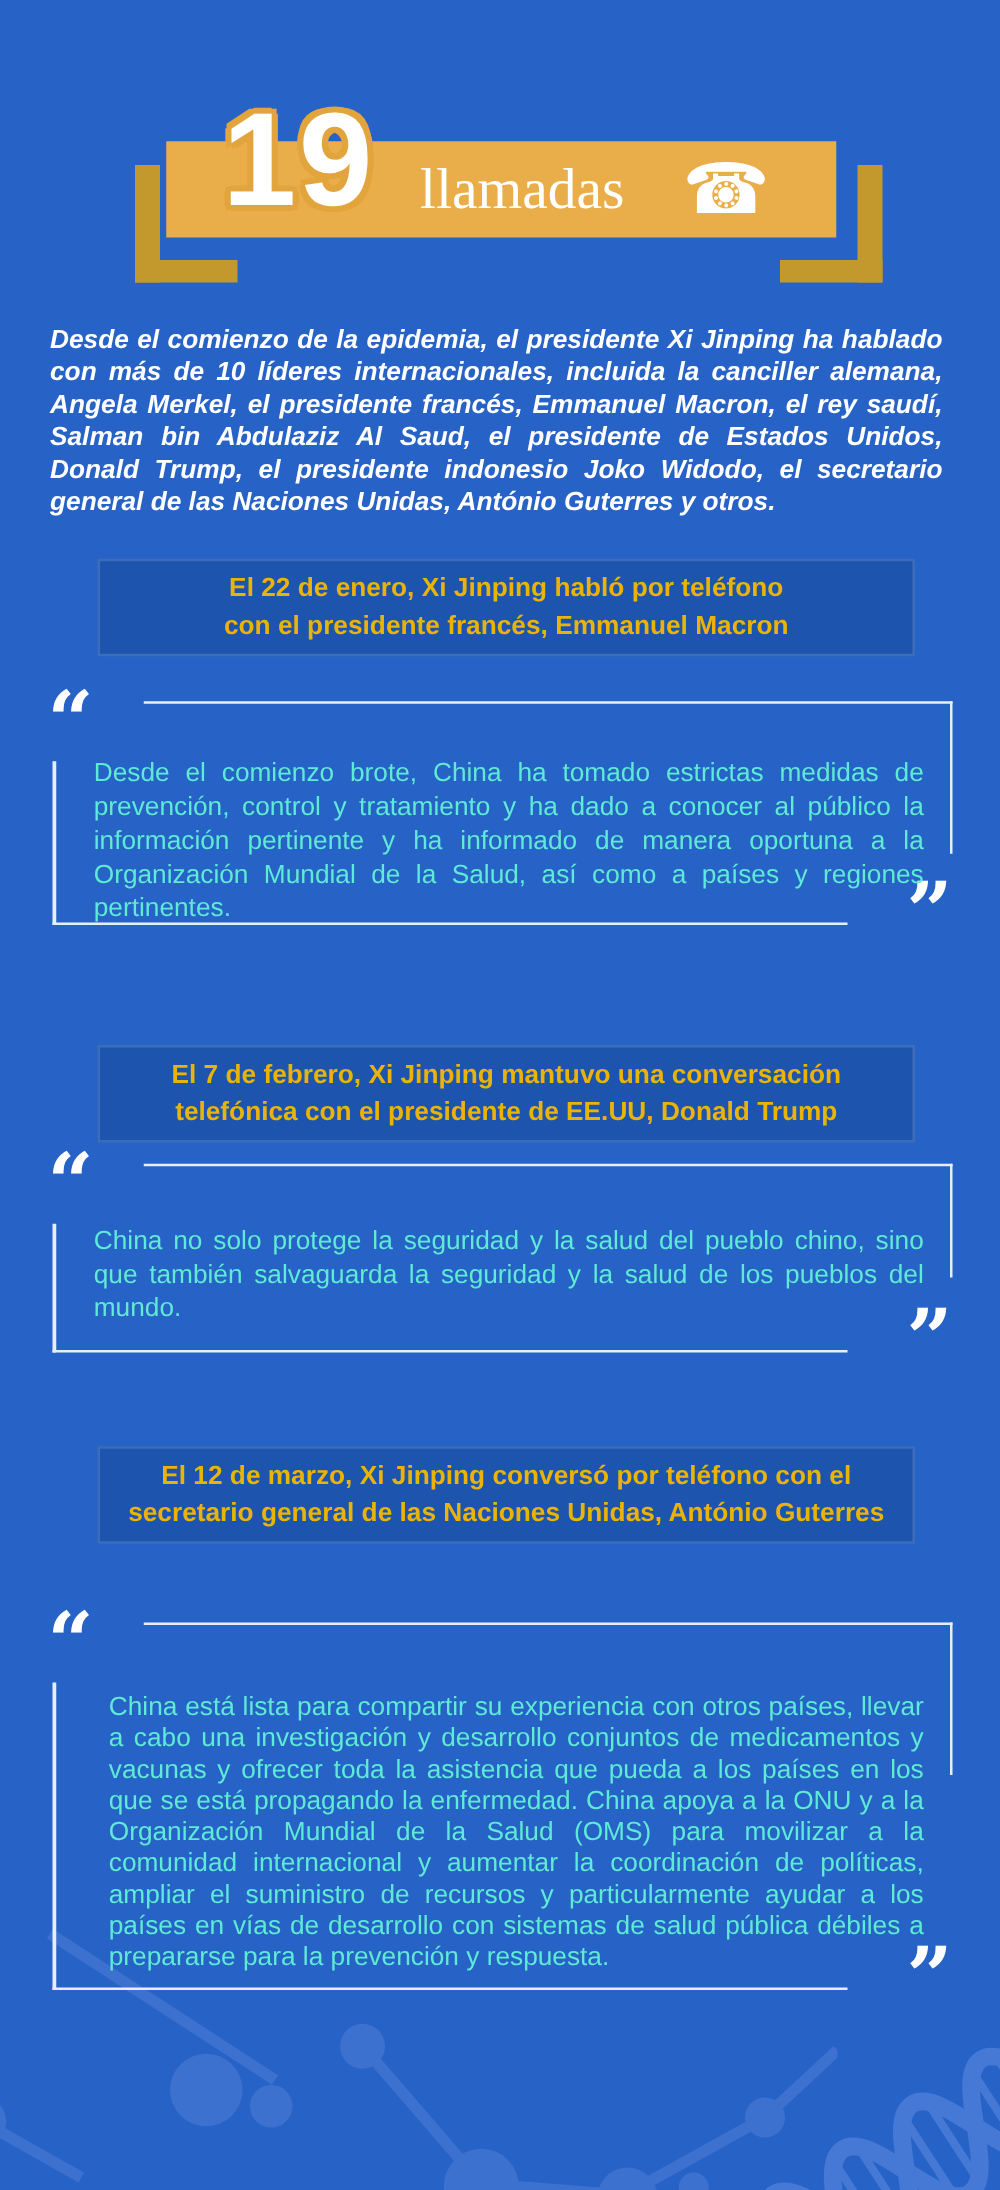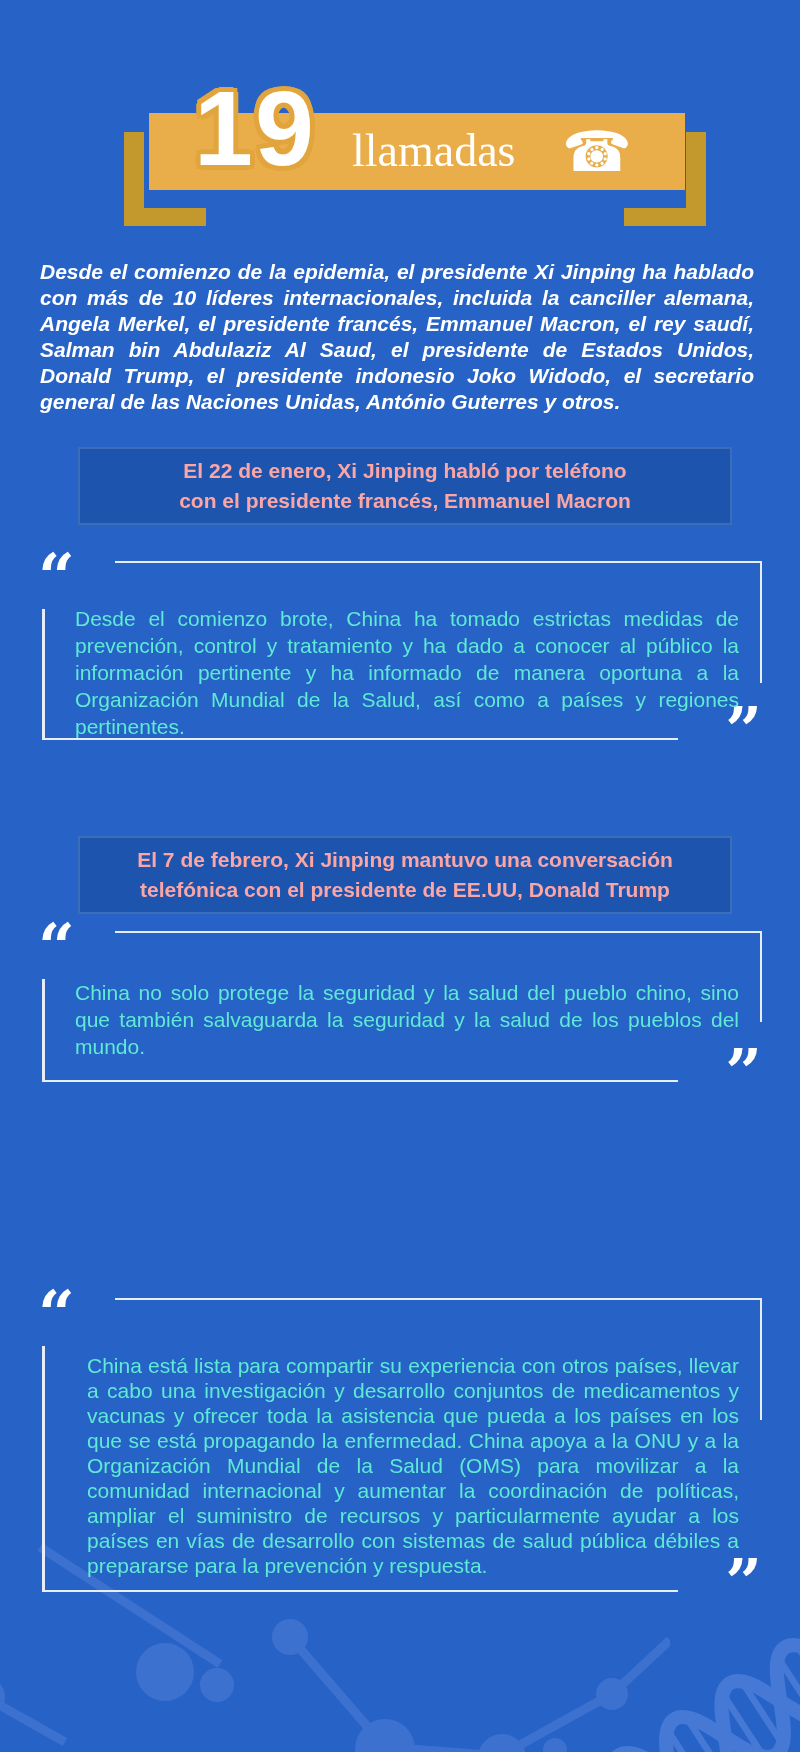--- a/index.html
+++ b/index.html
@@ -5,42 +5,42 @@
   html,body{margin:0;padding:0;}
   body{font-family:"Liberation Sans",sans-serif;}
   .canvas{position:relative;width:800px;height:1752px;background:#2763c6;overflow:hidden;}
 
   
   .deco{position:absolute;pointer-events:none;}
   .molecules{left:-30px;top:1542px;}
   .helix{right:-90px;bottom:-45px;transform:rotate(-33deg);}
 
   
-  .banner-wrap{position:absolute;left:124px;top:95px;width:582px;height:113px;}
+  .banner-wrap{position:absolute;left:108px;top:95px;width:582px;height:113px;padding-left:16px;}
   .bracket{position:absolute;top:37px;width:62px;height:76px;}
   .bracket.left{left:0;border-left:20px solid #c3982d;border-bottom:18px solid #c3982d;}
   .bracket.right{right:0;border-right:20px solid #c3982d;border-bottom:18px solid #c3982d;}
   .banner-bar{position:absolute;left:25px;top:18px;width:536px;height:77px;background:#e9ae4a;}
   .banner-count{position:absolute;left:70px;top:-20px;font-size:106px;font-weight:bold;line-height:1;
     color:#ffffff;letter-spacing:2px;
     text-shadow:-5px 0 #e2a43c,5px 0 #e2a43c,0 -5px #e2a43c,0 5px #e2a43c,
                 -4px -4px #e2a43c,4px -4px #e2a43c,-4px 4px #e2a43c,4px 4px #e2a43c;}
   .banner-label{position:absolute;left:228px;top:28px;font-family:"Liberation Serif",serif;
     font-weight:normal;font-size:46px;line-height:1.2;color:#ffffff;}
   .banner-phone{position:absolute;left:438px;top:26px;font-size:56px;line-height:1.1;color:#ffffff;
     font-family:"DejaVu Sans",sans-serif;}
 
   
   .intro{position:absolute;left:40px;top:238px;width:714px;color:#ffffff;
     font-size:21px;font-weight:bold;line-height:26px;text-align:justify;font-style:italic;}
 
   
   .date-box{position:absolute;left:78px;width:654px;background:#1d55ae;
     border:2px solid rgba(255,255,255,0.14);box-sizing:border-box;
-    color:#fca5a5;font-weight:bold;font-size:21px;line-height:30px;
+    color:#eab308;font-weight:bold;font-size:21px;line-height:30px;
     text-align:center;white-space:pre-line;padding:7px 4px;}
   .date-box.b1{top:447px;}
   .date-box.b2{top:836px;}
   .date-box.b3{top:1157px;}
 
   
   .quote-block{position:absolute;left:42px;width:720px;}
   .quote-block.q1{top:561px;height:179px;}
   .quote-block.q2{top:931px;height:151px;}
   .quote-block.q3{top:1298px;height:294px;}
@@ -134,20 +134,22 @@
   <div class="quote-block q2">
     <div class="ln top"></div>
     <div class="ln rightln"></div>
     <div class="ln leftln"></div>
     <div class="ln bottom"></div>
     <div class="qmark open">“</div>
     <div class="qmark close">”</div>
     <p class="quote-text">China no solo protege la seguridad y la salud del pueblo chino, sino que también salvaguarda la seguridad y la salud de los pueblos del mundo.</p>
   </div>
 
+  <div class="date-box b3">El 12 de marzo, Xi Jinping conversó por teléfono con el
+secretario general de las Naciones Unidas, António Guterres</div>
   <div class="quote-block q3">
     <div class="ln top"></div>
     <div class="ln rightln"></div>
     <div class="ln leftln"></div>
     <div class="ln bottom"></div>
     <div class="qmark open">“</div>
     <div class="qmark close">”</div>
     <p class="quote-text">China está lista para compartir su experiencia con otros países, llevar a cabo una investigación y desarrollo conjuntos de medicamentos y vacunas y ofrecer toda la asistencia que pueda a los países en los que se está propagando la enfermedad. China apoya a la ONU y a la Organización Mundial de la Salud (OMS) para movilizar a la comunidad internacional y aumentar la coordinación de políticas, ampliar el suministro de recursos y particularmente ayudar a los países en vías de desarrollo con sistemas de salud pública débiles a prepararse para la prevención y respuesta.</p>
   </div>
 

